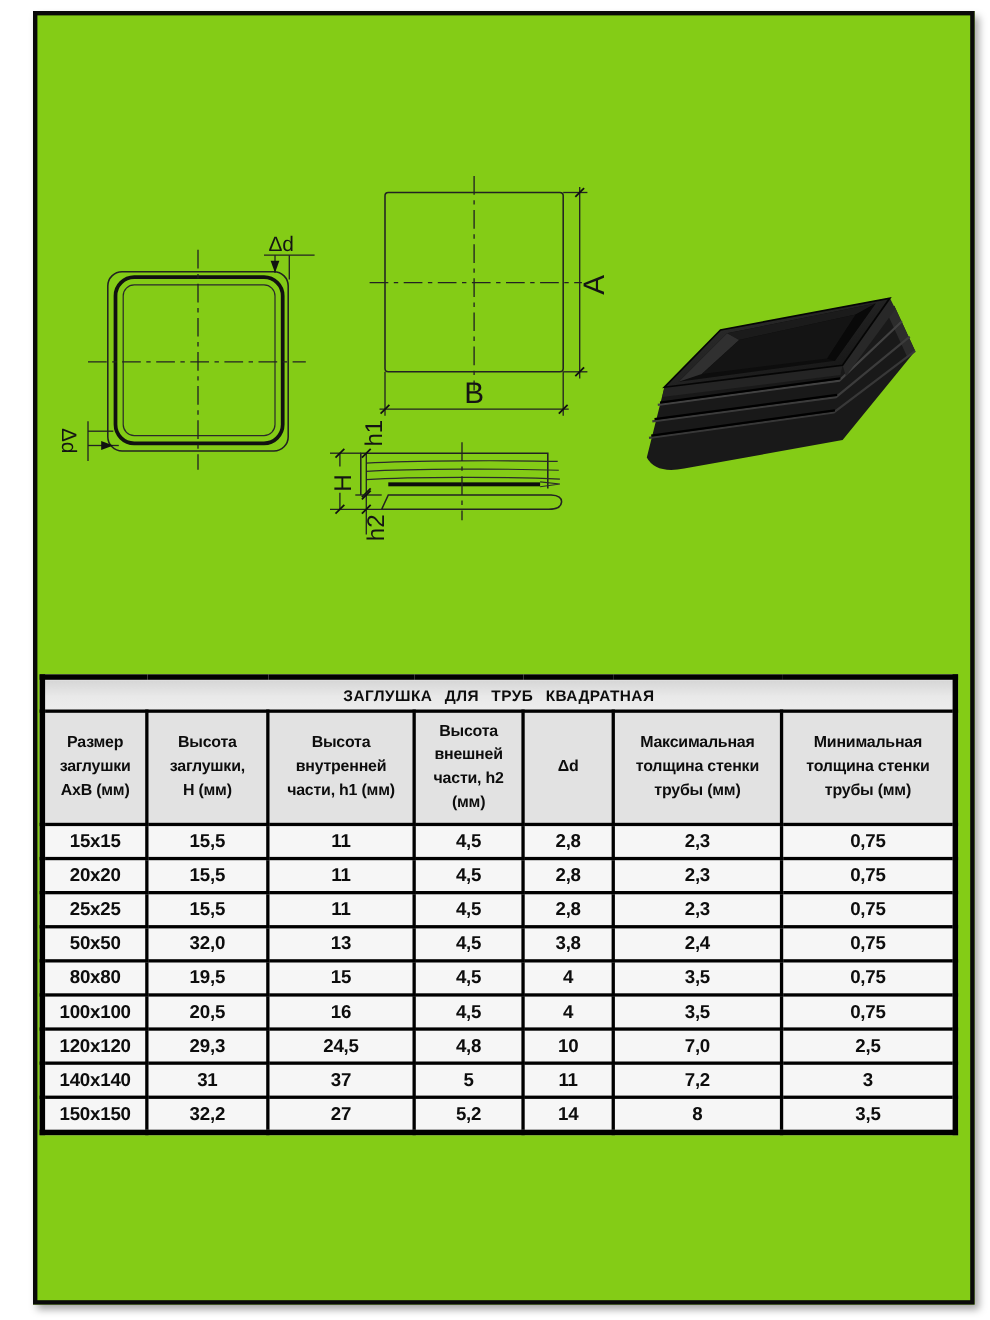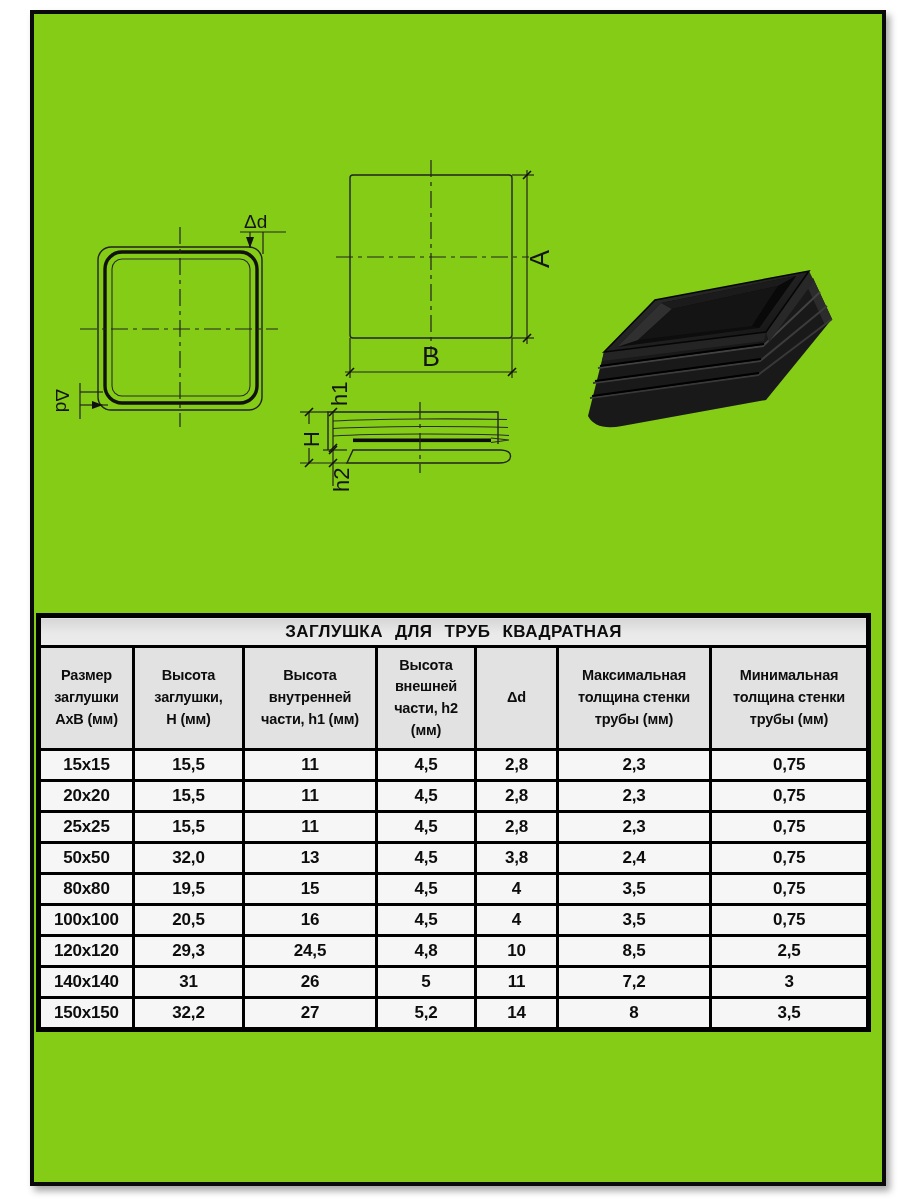--- a/index.html
+++ b/index.html
@@ -13,21 +13,21 @@
   .dwg-thin{stroke:#2a2a2a;stroke-width:1.1;fill:none;}
   .cl{stroke:#222;stroke-width:1.2;fill:none;stroke-dasharray:17 5 4 5;}
   .dim{stroke:#222;stroke-width:1.2;fill:none;}
   .tick{stroke:#111;stroke-width:1.6;}
   .dwg-label{font-family:"Liberation Sans",sans-serif;fill:#141414;}
   
   table.spec{border-collapse:collapse;table-layout:fixed;width:830px;margin:0 0 0 2px;
     border:5px solid #000;background:#f6f6f6;}
   table.spec th,table.spec td{border:3px solid #000;text-align:center;vertical-align:middle;
     color:#0d0d0d;padding:0 2px;}
-  th.t-title{height:27px;font-size:17px;font-weight:700;letter-spacing:.4px;word-spacing:7px;
+  th.t-title{height:27px;font-size:14px;font-weight:700;letter-spacing:.4px;word-spacing:7px;
     background:linear-gradient(180deg,#d6d6d6 0%,#e9e9e9 55%,#ececec 100%);}
   tr.col-head th{height:100px;font-size:14.5px;font-weight:700;line-height:1.5;
     white-space:pre-line;background:#e2e2e2;letter-spacing:-0.2px;}
   table.spec td{height:28px;font-size:17px;font-weight:700;background:#f6f6f6;letter-spacing:-0.2px;}
   col.c1{width:95px}col.c2{width:110px}col.c3{width:133px}col.c4{width:99px}
   col.c5{width:82px}col.c6{width:153px}col.c7{width:158px}
 </style>
 </head>
 <body>
 
@@ -230,27 +230,27 @@
           <td>4</td>
           <td>3,5</td>
           <td>0,75</td>
         </tr>
         <tr>
           <td>120x120</td>
           <td>29,3</td>
           <td>24,5</td>
           <td>4,8</td>
           <td>10</td>
-          <td>8,5</td>
+          <td>7,0</td>
           <td>2,5</td>
         </tr>
         <tr>
           <td>140x140</td>
           <td>31</td>
-          <td>26</td>
+          <td>37</td>
           <td>5</td>
           <td>11</td>
           <td>7,2</td>
           <td>3</td>
         </tr>
         <tr>
           <td>150x150</td>
           <td>32,2</td>
           <td>27</td>
           <td>5,2</td>

